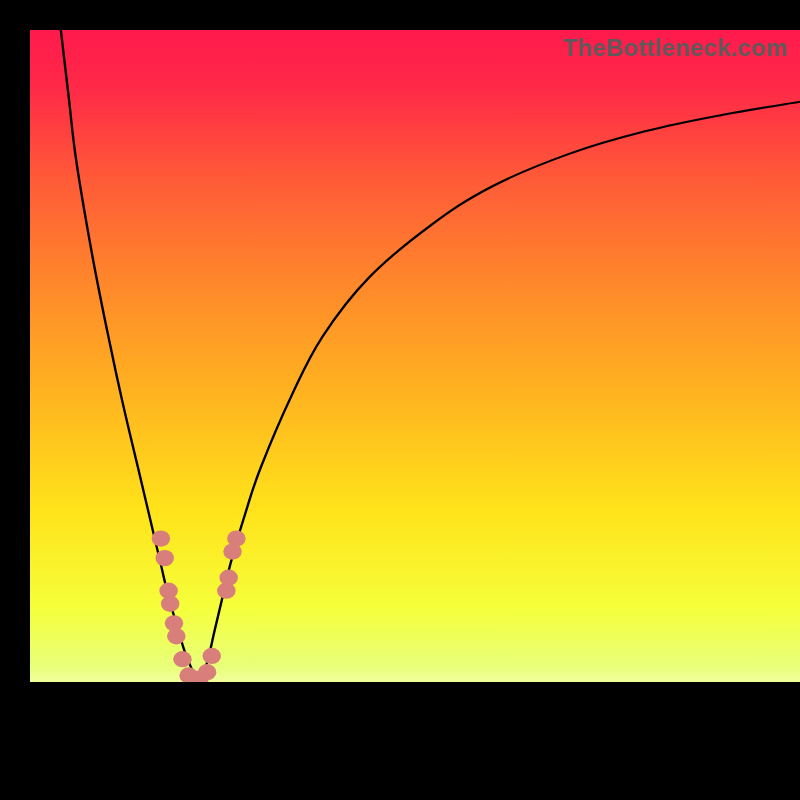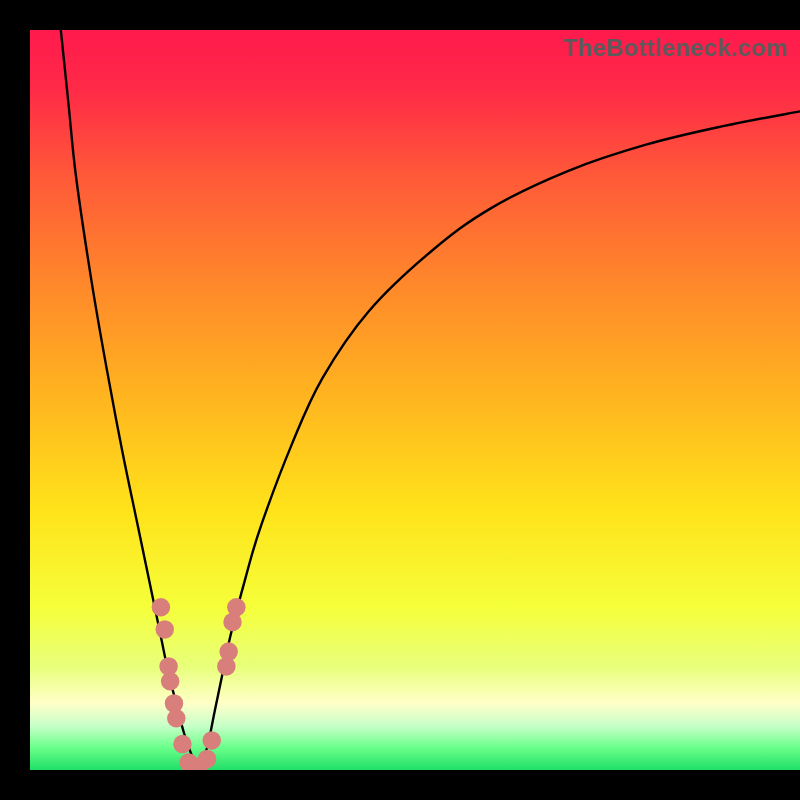--- a/index.html
+++ b/index.html
@@ -15,21 +15,21 @@
     position: relative;
     width: 800px;
     height: 800px;
     background: #000;
   }
   .plot-area {
     position: absolute;
     left: 30px;
     top: 30px;
     width: 770px;
-    height: 740px;
+    height: 652px;
     overflow: hidden;
   }
   .gradient-bg {
     position: absolute;
     inset: 0;
   }
   .watermark {
     position: absolute;
     top: 4px;
     right: 12px;

